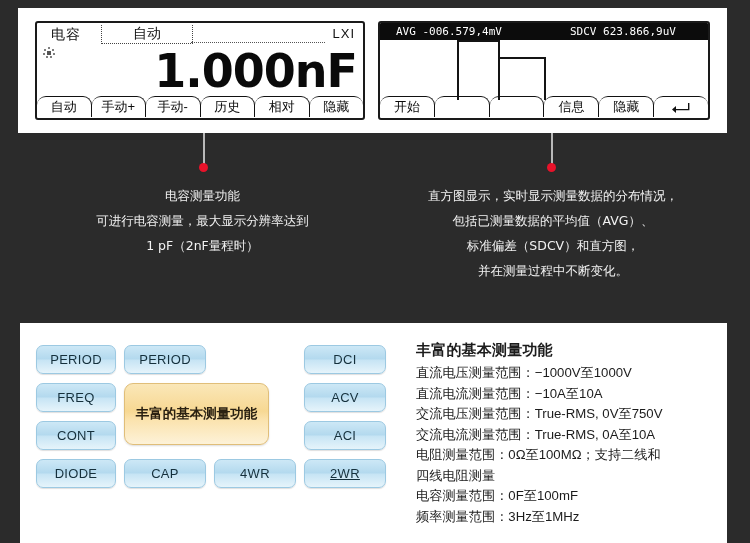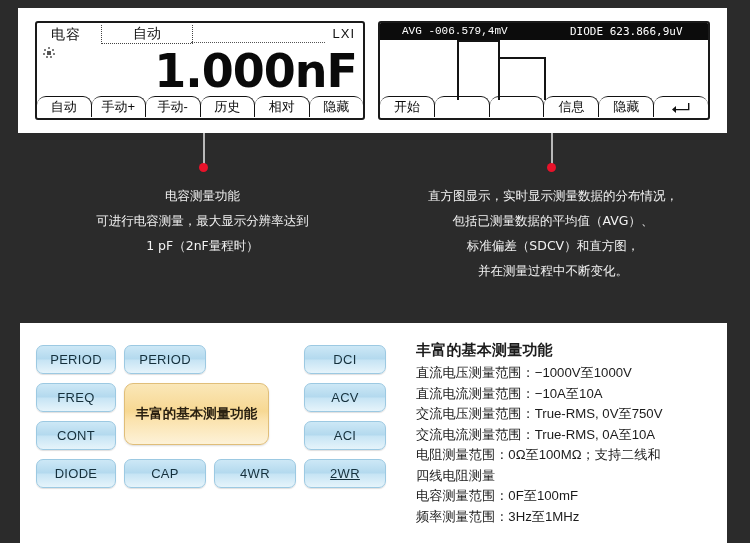--- a/index.html
+++ b/index.html
@@ -64,21 +64,21 @@
   }
   .sk:last-child{border-right:none;}
 
   
   .statbar{
     position:absolute;left:0;top:0;width:100%;height:17px;
     background:#0c0c0c;color:#fff;
     font-family:"DejaVu Sans Mono","Liberation Mono",monospace;
     font-size:11px;line-height:17px;
   }
-  .statbar .s1{position:absolute;left:22px;font-family:Liberation Mono, monospace;}
+  .statbar .s1{position:absolute;left:16px;}
   .statbar .s2{position:absolute;left:190px;}
   .histo{position:absolute;left:0;top:17px;width:100%;height:60px;}
   .bar{
     position:absolute;bottom:0;border:2px solid #141414;
     background:#ffffff;box-sizing:border-box;border-bottom:none;
   }
   .arrow-key{font-size:15px;line-height:19px;}
 
   
   .stem{position:absolute;width:2px;background:#b9b9b9;}
@@ -149,21 +149,21 @@
       <div class="sk">手动-</div>
       <div class="sk">历史</div>
       <div class="sk">相对</div>
       <div class="sk">隐藏</div>
     </div>
   </div>
 
   <div class="lcd lcd-right">
     <div class="statbar">
       <span class="s1">AVG  -006.579,4mV</span>
-      <span class="s2">DIODE   623.866,9uV</span>
+      <span class="s2">SDCV   623.866,9uV</span>
     </div>
     <div class="histo">
       <div class="bar" style="left:23.5%;width:13%;height:100%;"></div>
       <div class="bar" style="left:36%;width:14.5%;height:72%;"></div>
     </div>
     <div class="softkeys">
       <div class="sk">开始</div>
       <div class="sk"></div>
       <div class="sk"></div>
       <div class="sk">信息</div>

